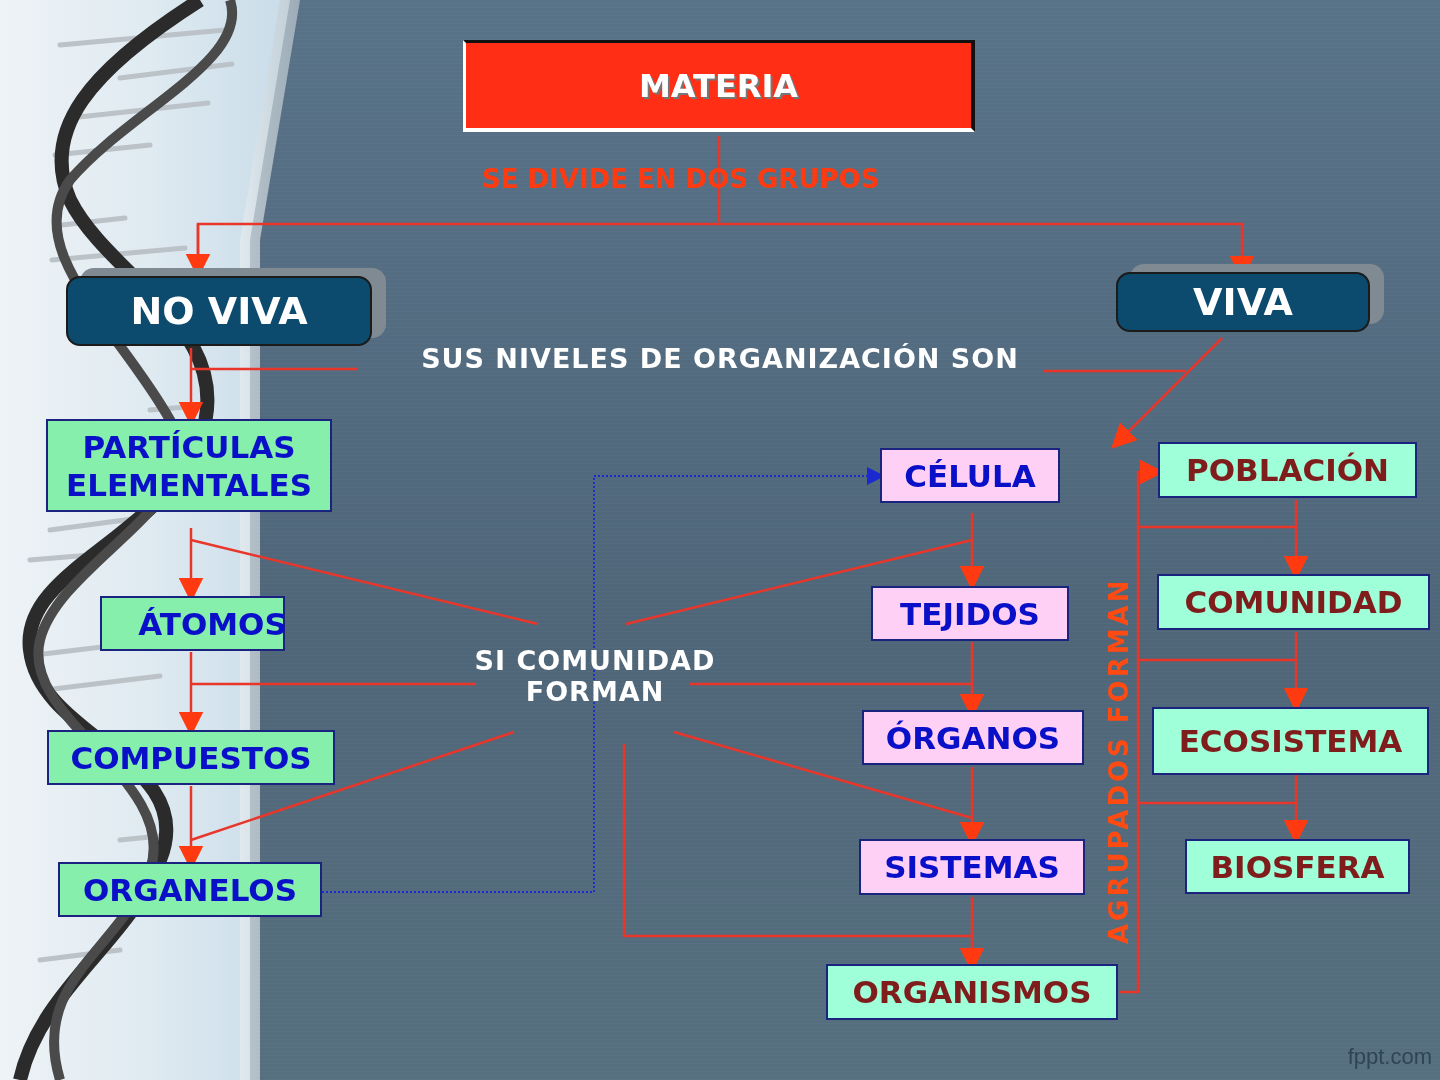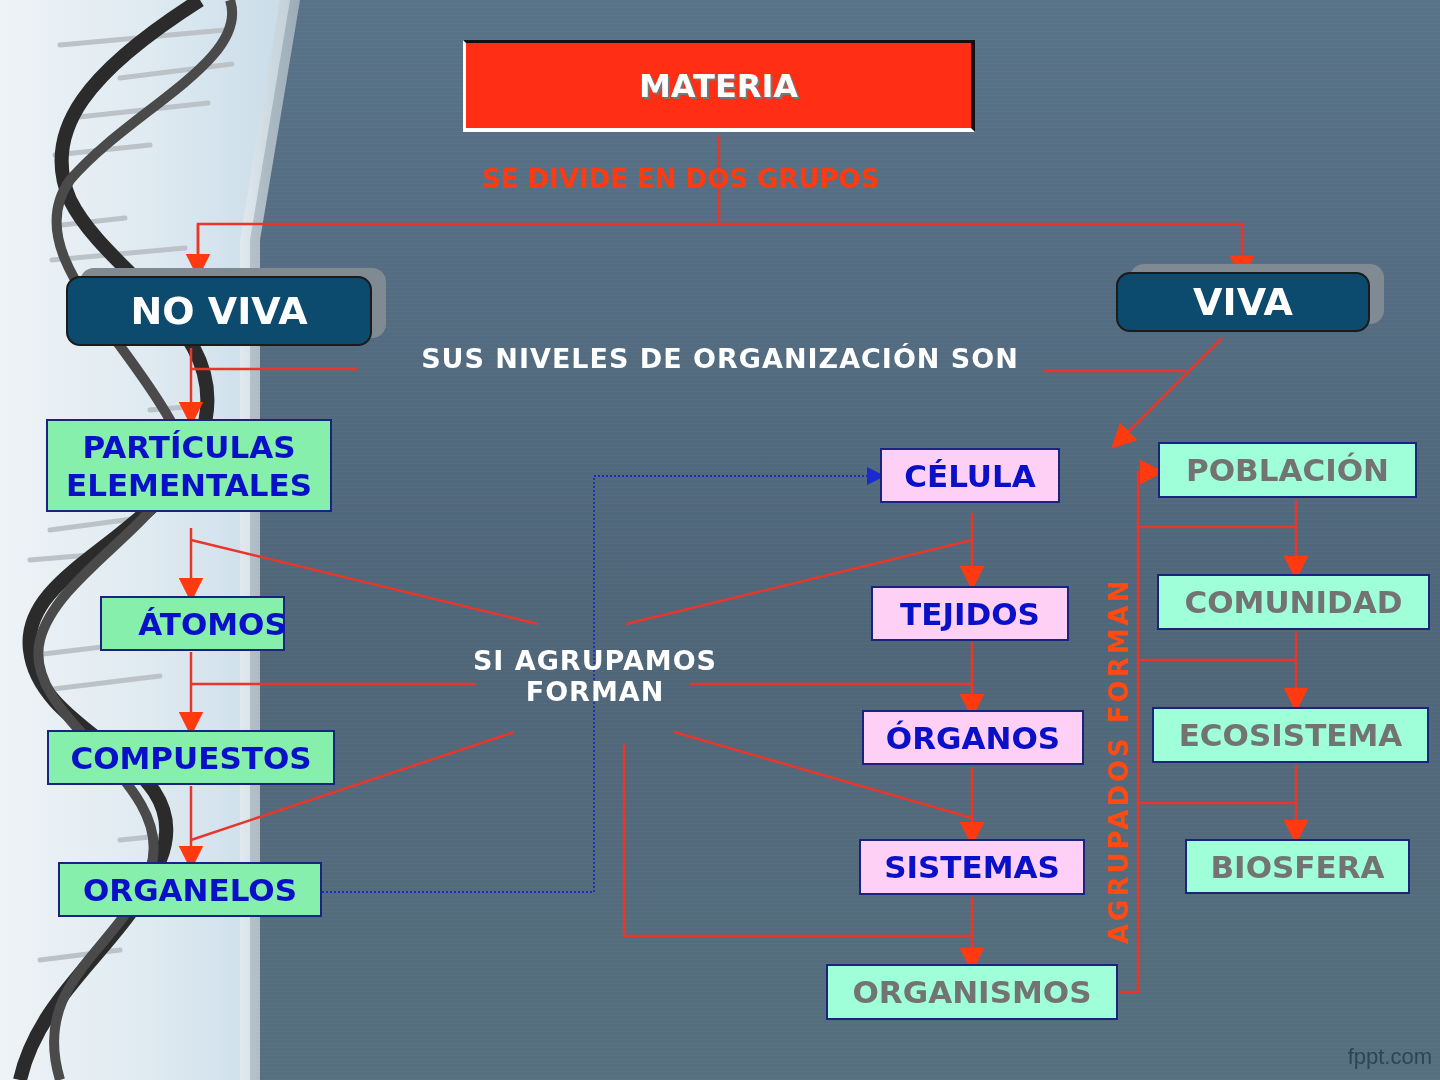--- a/index.html
+++ b/index.html
@@ -21,21 +21,21 @@
   .materia { left:463px; top:40px; width:512px; height:92px; background:#ff2e14;
              border-top:3px solid #111; border-right:4px solid #111;
              border-left:3px solid #fff; border-bottom:4px solid #fff;
              color:#fff; font-size:32px; text-shadow:2px 2px 0 #777; }
   .pill { background:#0c4a6e; border:2px solid #1b1b1b; border-radius:14px; color:#fff; font-size:38px;
           box-shadow:14px -8px 0 #7f8a92; }
   .novi { left:66px; top:276px; width:306px; height:70px; }
   .viva { left:1116px; top:272px; width:254px; height:60px; }
   .yellow { background:#86efac; border:2px solid #1a237e; color:#0a10c8; font-size:31px; line-height:38px; }
   .pink { background:#ffd0f5; border:2px solid #1a237e; color:#0a10c8; font-size:31px; }
-  .mint { background:#9effd8; border:2px solid #1a237e; color:#737373; font-size:31px; }
+  .mint { background:#9effd8; border:2px solid #1a237e; color:#7f1d1d; font-size:31px; }
   .label-white { position:absolute; color:#fff; font-weight:bold; text-align:center; font-size:27px; letter-spacing:1px; }
   .label-red { position:absolute; color:#ff3a10; font-weight:bold; font-size:26px; }
   .vertical { position:absolute; color:#ff4a12; font-weight:bold; font-size:26px; letter-spacing:3px;
               transform:rotate(-90deg); transform-origin:left top; white-space:nowrap; }
   .watermark { position:absolute; right:8px; bottom:10px; color:#2f4454; font-size:22px; font-family:"Liberation Sans", sans-serif; }
 </style>
 </head>
 <body>
 
 <div class="bg"></div>
@@ -121,21 +121,21 @@
   </div>
 <div class="box pill viva">
     <span>VIVA</span>
   </div>
 
 <div class="label-white" style="left:400px; top:343px; width:640px;">
   <div>SUS NIVELES DE ORGANIZACIÓN  SON</div>
 </div>
 
 <div class="label-white" style="left:450px; top:645px; width:290px;">
-  <div>SI  AGRUPAMOS</div>
+  <div>SI  COMUNIDAD</div>
   <div>FORMAN</div>
 </div>
 
 <div class="box yellow" style="left:46px; top:419px; width:286px; height:93px; flex-direction:column;">
   <span>PARTÍCULAS</span>
   <span>ELEMENTALES</span>
 </div>
 <div class="box yellow" style="left:100px; top:596px; width:185px; height:55px;padding-left:40px;">
     <span>ÁTOMOS</span>
   </div>
@@ -161,21 +161,21 @@
 <div class="box mint" style="left:826px; top:964px; width:292px; height:56px;">
     <span>ORGANISMOS</span>
   </div>
 
 <div class="box mint" style="left:1158px; top:442px; width:259px; height:56px;">
     <span>POBLACIÓN</span>
   </div>
 <div class="box mint" style="left:1157px; top:574px; width:273px; height:56px;">
     <span>COMUNIDAD</span>
   </div>
-<div class="box mint" style="left:1152px; top:707px; width:277px; height:56px;align-items:center;">
+<div class="box mint" style="left:1152px; top:707px; width:277px; height:68px;align-items:center;">
     <span>ECOSISTEMA</span>
   </div>
 <div class="box mint" style="left:1185px; top:839px; width:225px; height:55px;">
     <span>BIOSFERA</span>
   </div>
 
 <div class="vertical" style="left:1104px; top:944px;">AGRUPADOS  FORMAN</div>
 
 <div class="watermark">fppt.com</div>
 

